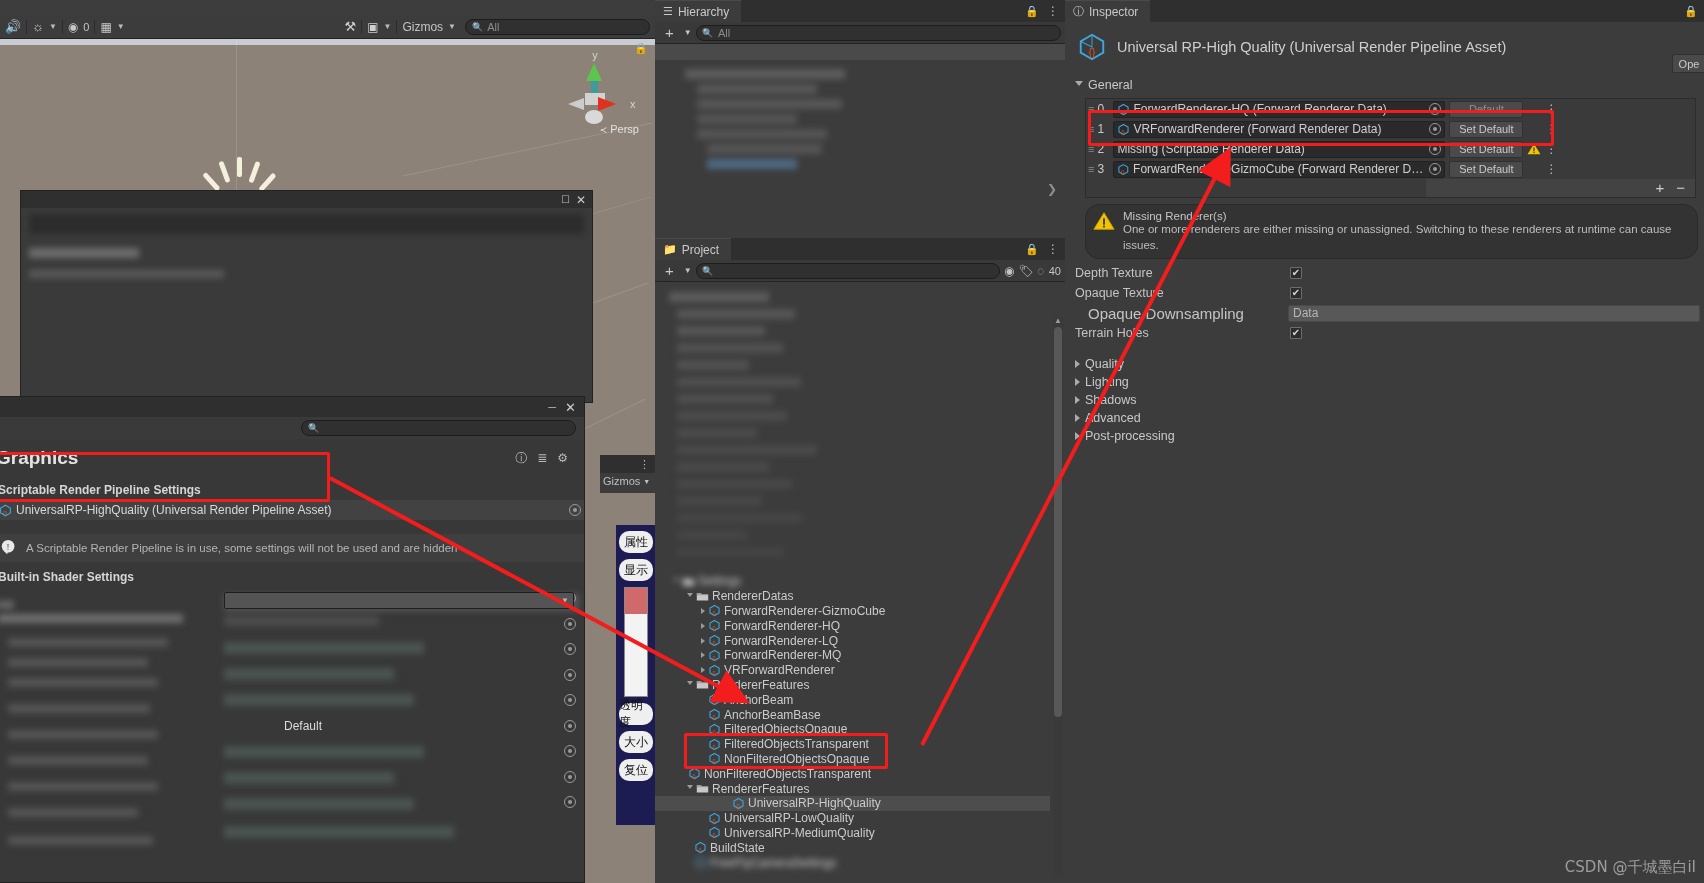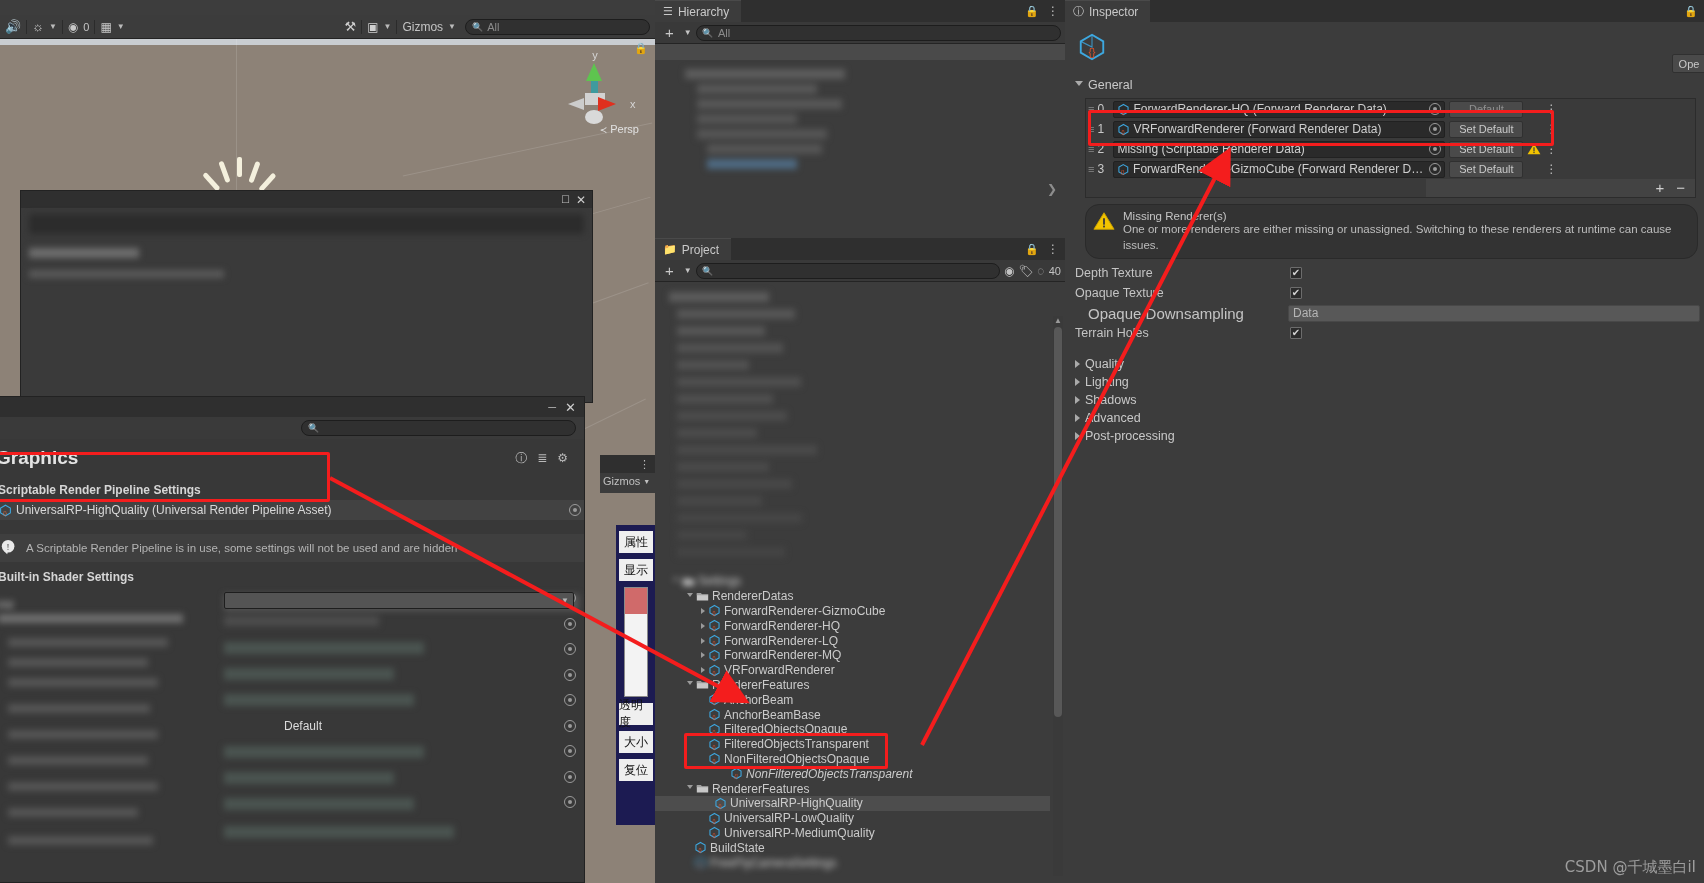--- a/index.html
+++ b/index.html
@@ -63,21 +63,21 @@
   .grip { color:#8a8a8a; font-size:11px; letter-spacing:-1px; }
   .helpbox { background:#333; border:1px solid #2a2a2a; border-radius:14px; display:flex; gap:8px; padding:5px 7px; }
 
   
   #gfxwin { left:-5px; top:396px; width:590px; height:487px; background:#383838; border:1px solid #222; }
   #prefwin { left:20px; top:190px; width:573px; height:213px; background:#3a3a3a; border:1px solid #222; }
 
   
   #cnbar { left:616px; top:525px; width:40px; height:300px; background:#1c1b52; }
   .cnbtn { width:34px;height:22px;margin:6px auto;background:#efefef;color:#111;font-size:12px;
-           display:flex;align-items:center;justify-content:center;border-radius:0;
+           display:flex;align-items:center;justify-content:center;border-radius:10px;
            font-family:"DejaVu Sans",sans-serif; }
 
   .arrow { position:absolute; pointer-events:none; }
   #watermark { position:absolute; right:8px; bottom:6px; font-size:15px; color:#9d9d9d;
                font-family:"DejaVu Sans",sans-serif; }
 </style>
 </head>
 <body>
 
 <div id="root">
@@ -473,37 +473,37 @@
             <span>FilteredObjectsTransparent</span>
           </div>
           <div class="treerow" style="padding-left: 46px;">
             <div class="ttri none"></div>
             <svg width="13" height="13" viewBox="0 0 16 16">
               <path d="M8 1.8 13.6 5v6L8 14.2 2.4 11V5z" fill="none" stroke="#3da8e0" stroke-width="1.3"></path>
               <text x="5.2" y="13.5" font-size="6.5" fill="#e0532b" font-family="Liberation Sans">{}</text>
             </svg>
             <span>NonFilteredObjectsOpaque</span>
           </div>
-          <div class="treerow" style="padding-left: 68px; font-style: italic;">
+          <div class="treerow" style="padding-left: 26px;">
             <div class="ttri none"></div>
             <svg width="13" height="13" viewBox="0 0 16 16">
               <path d="M8 1.8 13.6 5v6L8 14.2 2.4 11V5z" fill="none" stroke="#3da8e0" stroke-width="1.3"></path>
               <text x="5.2" y="13.5" font-size="6.5" fill="#e0532b" font-family="Liberation Sans">{}</text>
             </svg>
             <span>NonFilteredObjectsTransparent</span>
           </div>
           <div class="treerow" style="padding-left: 32px;">
             <div class="ttri open"></div>
             <svg width="13" height="13" viewBox="0 0 16 16">
               <path d="M1 4h5l1.3 1.6H15V13H1z" fill="#c8c8c8"></path>
               <path d="M1 4h5l1.3 1.6H15v1H1z" fill="#9f9f9f"></path>
             </svg>
             <span>RendererFeatures</span>
           </div>
-          <div class="treerow sel" style="padding-left: 52px;">
+          <div class="treerow sel" style="padding-left: 70px;">
             <div class="ttri none"></div>
             <svg width="13" height="13" viewBox="0 0 16 16">
               <path d="M8 1.8 13.6 5v6L8 14.2 2.4 11V5z" fill="none" stroke="#3da8e0" stroke-width="1.3"></path>
               <text x="5.2" y="13.5" font-size="6.5" fill="#e0532b" font-family="Liberation Sans">{}</text>
             </svg>
             <span>UniversalRP-HighQuality</span>
           </div>
           <div class="treerow" style="padding-left: 46px;">
             <div class="ttri none"></div>
             <svg width="13" height="13" viewBox="0 0 16 16">
@@ -555,20 +555,21 @@
         <span style="color:#bdbdbd;font-size:11px;">🔒</span>
       </div>
     </div>
 
     <div style="display:flex;align-items:center;gap:10px;padding:6px 8px 8px 12px;position:relative;height:52px;">
       <svg width="30" height="30" viewBox="0 0 32 32">
         <path d="M16 3 L28 10 V22 L16 29 L4 22 V10 Z" fill="none" stroke="#3da8e0" stroke-width="2"></path>
         <path d="M16 3 L16 16 L4 10" fill="none" stroke="#3da8e0" stroke-width="1.2" opacity=".8"></path>
         <text x="16" y="26" font-size="11" fill="#e0532b" text-anchor="middle" font-family="Liberation Sans">{}</text>
       </svg>
+      <span style="font-size:14.5px;color:#cfcfcf;">Universal RP-High Quality (Universal Render Pipeline Asset)</span>
       <div class="btn" style="position:absolute;right:-2px;top:32px;height:19px;width:34px;">
         <span>Ope</span>
       </div>
     </div>
 
     <div class="foldout" style="padding:4px 0 4px 10px;">
       <div class="tri open"></div>
       <span>General</span>
     </div>
 

